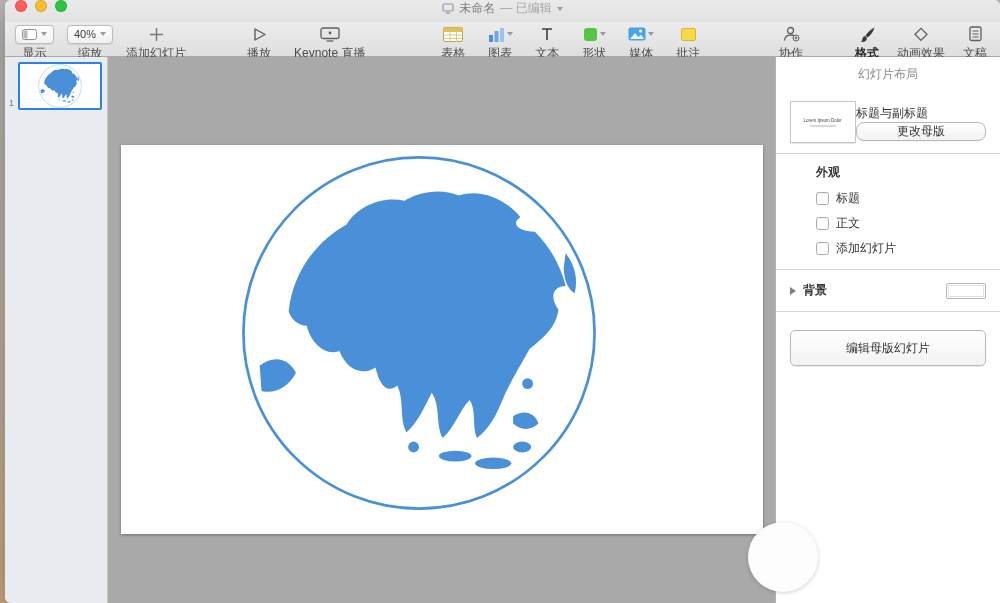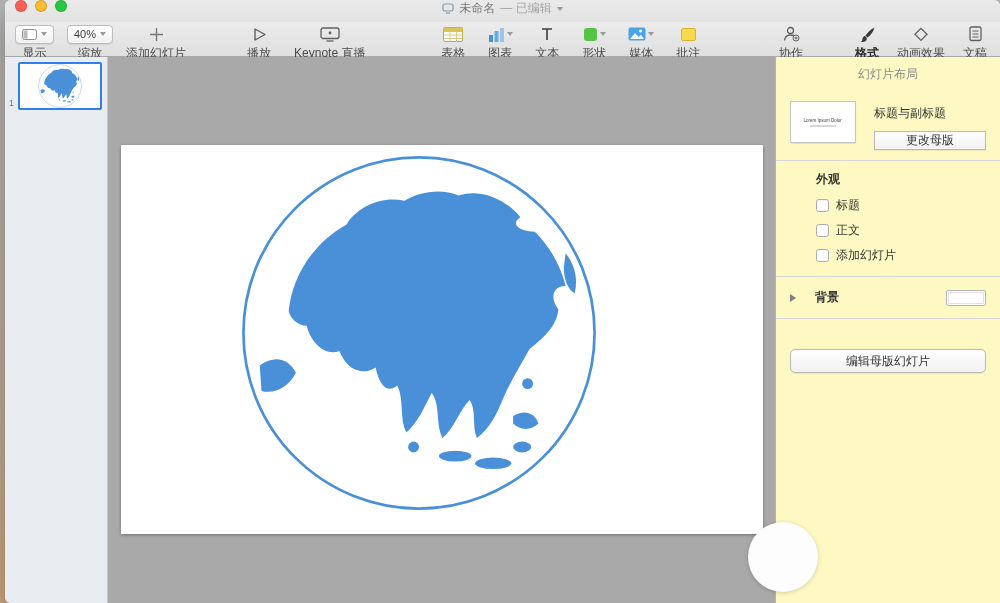--- a/index.html
+++ b/index.html
@@ -48,50 +48,50 @@
   .canvas { flex:1; background:#a9a9a9; position:relative; overflow:hidden; }
   .slide { width:642px; height:389px; background:#ffffff; margin:88px auto 0;
            box-shadow:0 1px 3px rgba(0,0,0,.35); position:relative; }
   .globe { position:absolute; width:362px; height:362px; top:7px; left:50%; margin-left:-204px; }
 
   .corner-circle { position:absolute; width:70px; height:70px; border-radius:50%;
                    background:#fdfdfd; right:182px; bottom:11px; z-index:5;
                    box-shadow:0 1px 4px rgba(0,0,0,.18); }
 
   
-  .inspector { width:225px; background:#fef9c3; border-left:1px solid #b2b2b2; font-size:12px; color:#333;
+  .inspector { width:225px; background:#ffffff; border-left:1px solid #b2b2b2; font-size:12px; color:#333;
                display:flex; flex-direction:column; }
   .insp-header { text-align:center; color:#8c8c8c; padding:9px 0 6px; font-size:12px; }
-  .layout-row { display:flex; gap:18px; padding:12px 14px 10px; align-items:flex-start; }
+  .layout-row { display:flex; gap:0; padding:12px 14px 10px; align-items:flex-start; }
   .layout-thumb { width:66px; height:42px; background:#fff; border:1px solid #c6c6c6;
                   display:flex; flex-direction:column; align-items:center; justify-content:center; gap:2px;
                   box-shadow:0 .5px 1px rgba(0,0,0,.1); }
   .layout-thumb .t1 { font-size:6px; transform:scale(.75); color:#444; white-space:nowrap; }
   .layout-thumb .t2 { width:26px; height:2px; background:#d8d8d8; }
   .layout-right { flex:1; display:flex; flex-direction:column; }
   .layout-name { margin-top:4px; color:#333; }
-  .panel-btn { margin-top:9px; height:19px; background:linear-gradient(#ffffff,#f2f2f2);
-               border:1px solid #b9b9b9; border-radius:0; font-size:12px; color:#333;
+  .panel-btn { height:19px; background:linear-gradient(#ffffff,#f2f2f2);
+               border:1px solid #b9b9b9; border-radius:8px; font-size:12px; color:#333;
                display:flex; align-items:center; justify-content:center;
                box-shadow:0 .5px 1px rgba(0,0,0,.08); cursor:default; }
   .divider { height:1px; background:#d6d6d6; margin:0 0; }
   .section { padding:10px 28px 12px;margin-left:12px; }
   .sec-title { font-weight:bold; color:#333; margin-bottom:9px; }
   .chk-row { display:flex; align-items:center; gap:7px; margin-bottom:8px; }
   .checkbox { width:13px; height:13px; background:#fff; border:1px solid #adadad; border-radius:2.5px;
               box-shadow:inset 0 .5px 1px rgba(0,0,0,.08); }
   .chk-label { color:#333;font-family:Liberation Serif, serif; }
-  .bg-row { display:flex; align-items:center; gap:19px; padding:12px 14px; }
+  .bg-row { display:flex; align-items:center; gap:7px; padding:12px 14px; }
   .disclosure { width:0; height:0; border-top:4px solid transparent; border-bottom:4px solid transparent;
                 border-left:6px solid #7f7f7f; }
   .bg-spacer { flex:1; }
   .color-well { width:40px; height:16px; background:#fff; border:1px solid #b5b5b5; border-radius:2px;
                 box-shadow:inset 0 0 0 1px #fff, inset 0 0 0 2px #e2e2e2; }
   .edit-master-wrap { padding:6px 14px; }
-  .edit-master-wrap .panel-btn { margin-top:16px; width:100%; height:24px; border-radius:5px; }
+  .edit-master-wrap .panel-btn { margin-top:4px; width:100%; height:36px; border-radius:5px; }
 </style>
 </head>
 <body>
 
 <svg width="0" height="0" style="position:absolute">
   <defs>
     <symbol id="globe" viewBox="0 0 200 200">
       <circle cx="100" cy="100" r="97" fill="#ffffff" stroke="#4a90d9" stroke-width="1.5"></circle>
       <g fill="#4a90d9">
         <path d="M28,88 C30,68 42,50 60,40 C66,30 80,24 92,27 C100,22 112,20 122,24 C134,20 148,26 156,36 C150,40 156,44 164,44 C172,52 178,62 181,74 C174,74 172,80 177,87 C176,97 168,103 161,109 C156,118 151,126 147,135 C143,145 139,153 132,158 C129,151 132,143 128,137 C122,143 120,152 113,158 C109,150 112,140 107,133 C103,141 99,150 93,155 C89,147 92,137 88,129 C82,134 78,128 76,119 C68,124 60,120 56,110 C48,113 40,105 38,96 C33,96 29,92 28,88 Z"></path>

